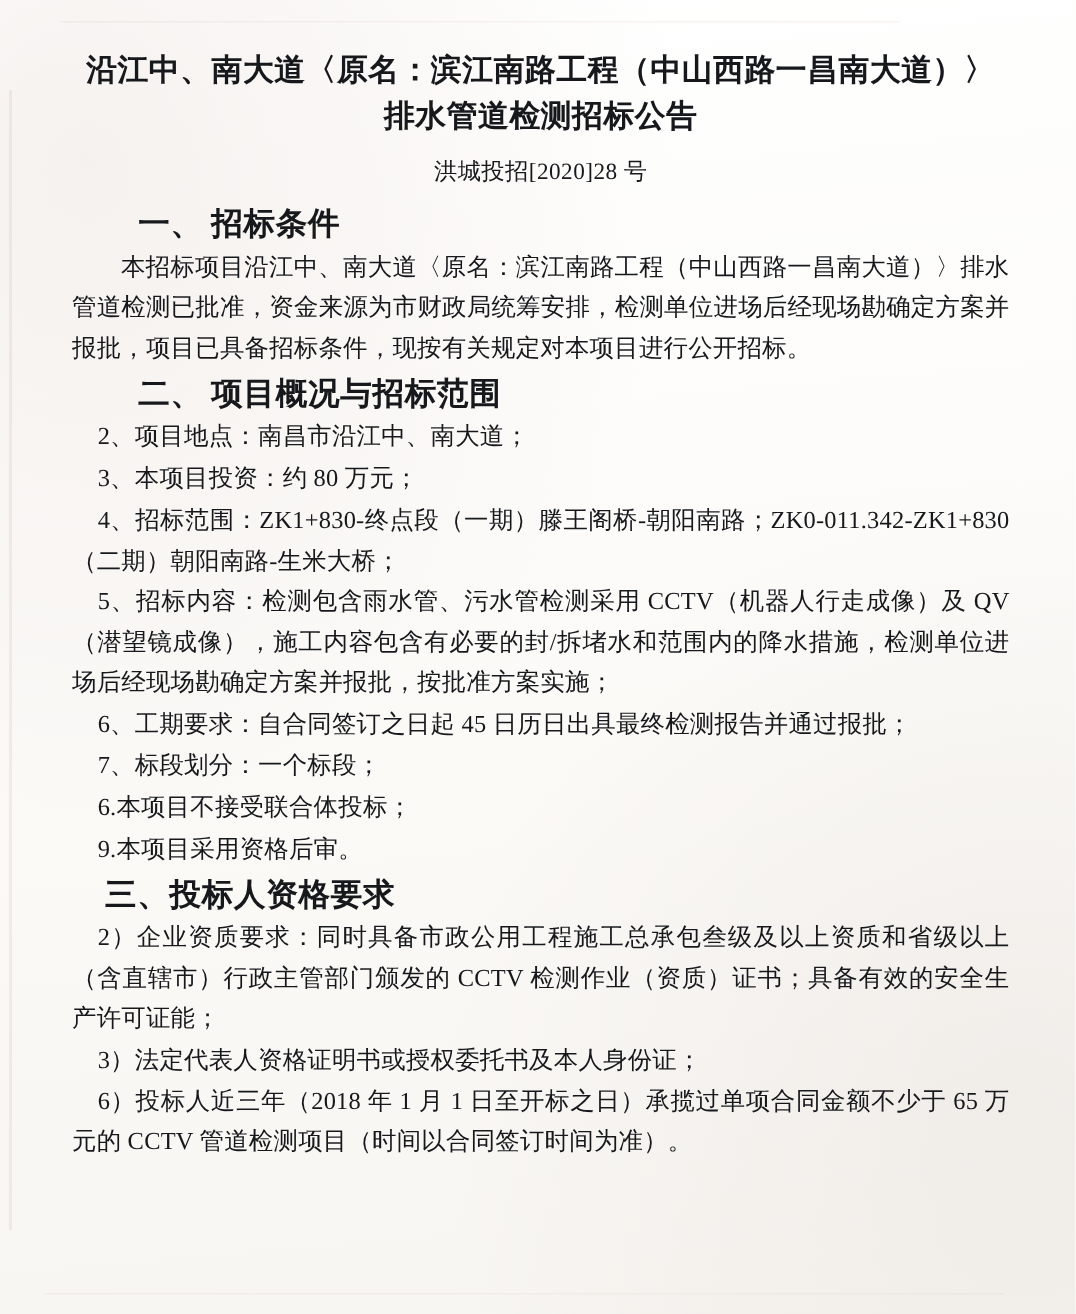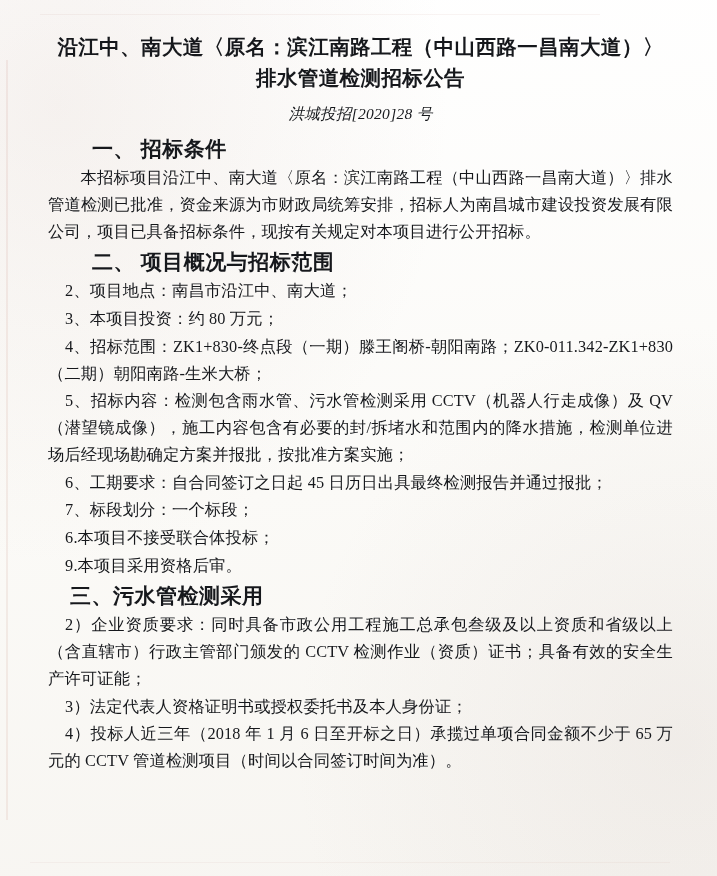--- a/index.html
+++ b/index.html
@@ -42,21 +42,20 @@
     font-weight: bold;
     line-height: 1.52;
     letter-spacing: 0.4px;
     margin: 6px 6px 10px 6px;
   }
   .doc-number {
     text-align: center;
     font-size: 15.5px;
     margin: 2px 0 10px 0;
     letter-spacing: 0.3px;
-    font-style: italic;
   }
   .section-heading {
     font-size: 21px;
     font-weight: bold;
     margin: 3px 0 2px 0;
     text-indent: 2.1em;
     letter-spacing: 0.5px;
   }
   .section-heading.tight {
     text-indent: 1.05em;
@@ -86,35 +85,35 @@
 <div class="scan-line" style="left:30px; top:862px; width:640px; height:1px; opacity:0.30;"></div>
 
 <div class="page">
 
   <div class="doc-title">沿江中、南大道〈原名：滨江南路工程（中山西路一昌南大道）〉排水管道检测招标公告</div>
 
   <div class="doc-number">洪城投招[2020]28 号</div>
 
   <div class="blk">
     <div class="section-heading">一、  招标条件</div>
-    <p class="body">本招标项目沿江中、南大道〈原名：滨江南路工程（中山西路一昌南大道）〉排水管道检测已批准，资金来源为市财政局统筹安排，招标人为南昌城市建设投资发展有限公司，项目已具备招标条件，现按有关规定对本项目进行公开招标。</p>
+    <p class="body">本招标项目沿江中、南大道〈原名：滨江南路工程（中山西路一昌南大道）〉排水管道检测已批准，资金来源为市财政局统筹安排，检测单位进场后经现场勘确定方案并报批，项目已具备招标条件，现按有关规定对本项目进行公开招标。</p>
   </div>
 
   <div class="blk">
     <div class="section-heading">二、  项目概况与招标范围</div>
     <p class="body indent1">2、项目地点：南昌市沿江中、南大道；</p>
     <p class="body indent1">3、本项目投资：约 80 万元；</p>
     <p class="body indent1">4、招标范围：ZK1+830-终点段（一期）滕王阁桥-朝阳南路；ZK0-011.342-ZK1+830（二期）朝阳南路-生米大桥；</p>
     <p class="body indent1">5、招标内容：检测包含雨水管、污水管检测采用 CCTV（机器人行走成像）及 QV（潜望镜成像），施工内容包含有必要的封/拆堵水和范围内的降水措施，检测单位进场后经现场勘确定方案并报批，按批准方案实施；</p>
     <p class="body indent1">6、工期要求：自合同签订之日起 45 日历日出具最终检测报告并通过报批；</p>
     <p class="body indent1">7、标段划分：一个标段；</p>
     <p class="body indent1">6.本项目不接受联合体投标；</p>
     <p class="body indent1">9.本项目采用资格后审。</p>
   </div>
 
   <div class="blk">
-    <div class="section-heading tight">三、污水管检测采用</div>
+    <div class="section-heading tight">三、投标人资格要求</div>
     <p class="body indent1">2）企业资质要求：同时具备市政公用工程施工总承包叁级及以上资质和省级以上（含直辖市）行政主管部门颁发的 CCTV 检测作业（资质）证书；具备有效的安全生产许可证能；</p>
     <p class="body indent1">3）法定代表人资格证明书或授权委托书及本人身份证；</p>
-    <p class="body indent1">4）投标人近三年（2018 年 1 月 6 日至开标之日）承揽过单项合同金额不少于 65 万元的 CCTV 管道检测项目（时间以合同签订时间为准）。</p>
+    <p class="body indent1">6）投标人近三年（2018 年 1 月 1 日至开标之日）承揽过单项合同金额不少于 65 万元的 CCTV 管道检测项目（时间以合同签订时间为准）。</p>
   </div>
 
 </div>
 
 </body></html>

